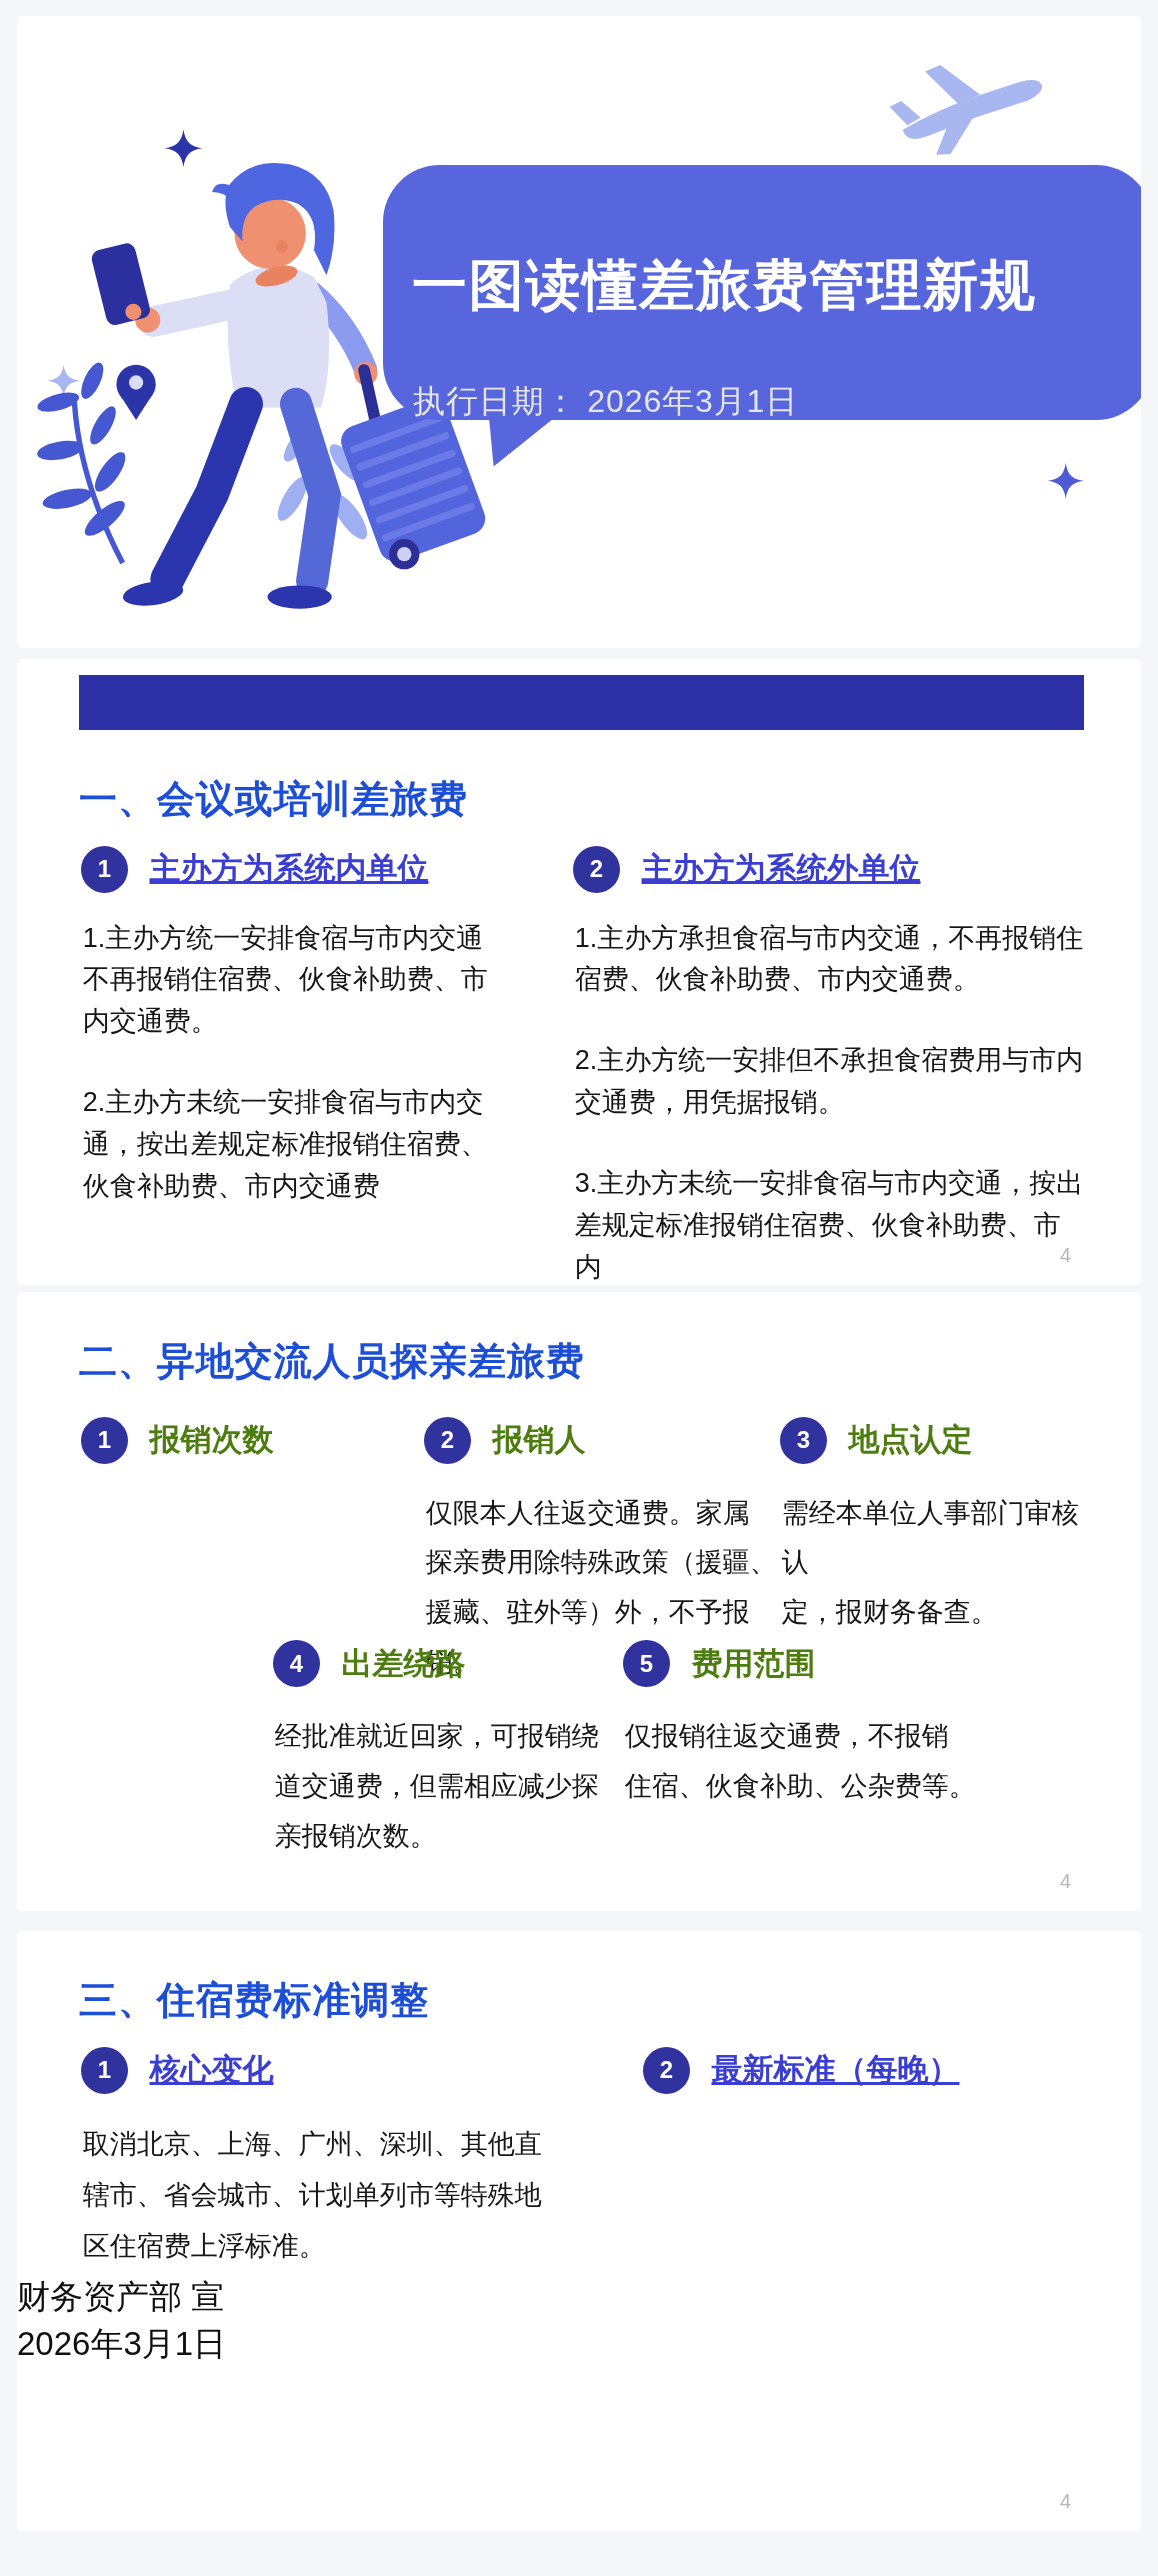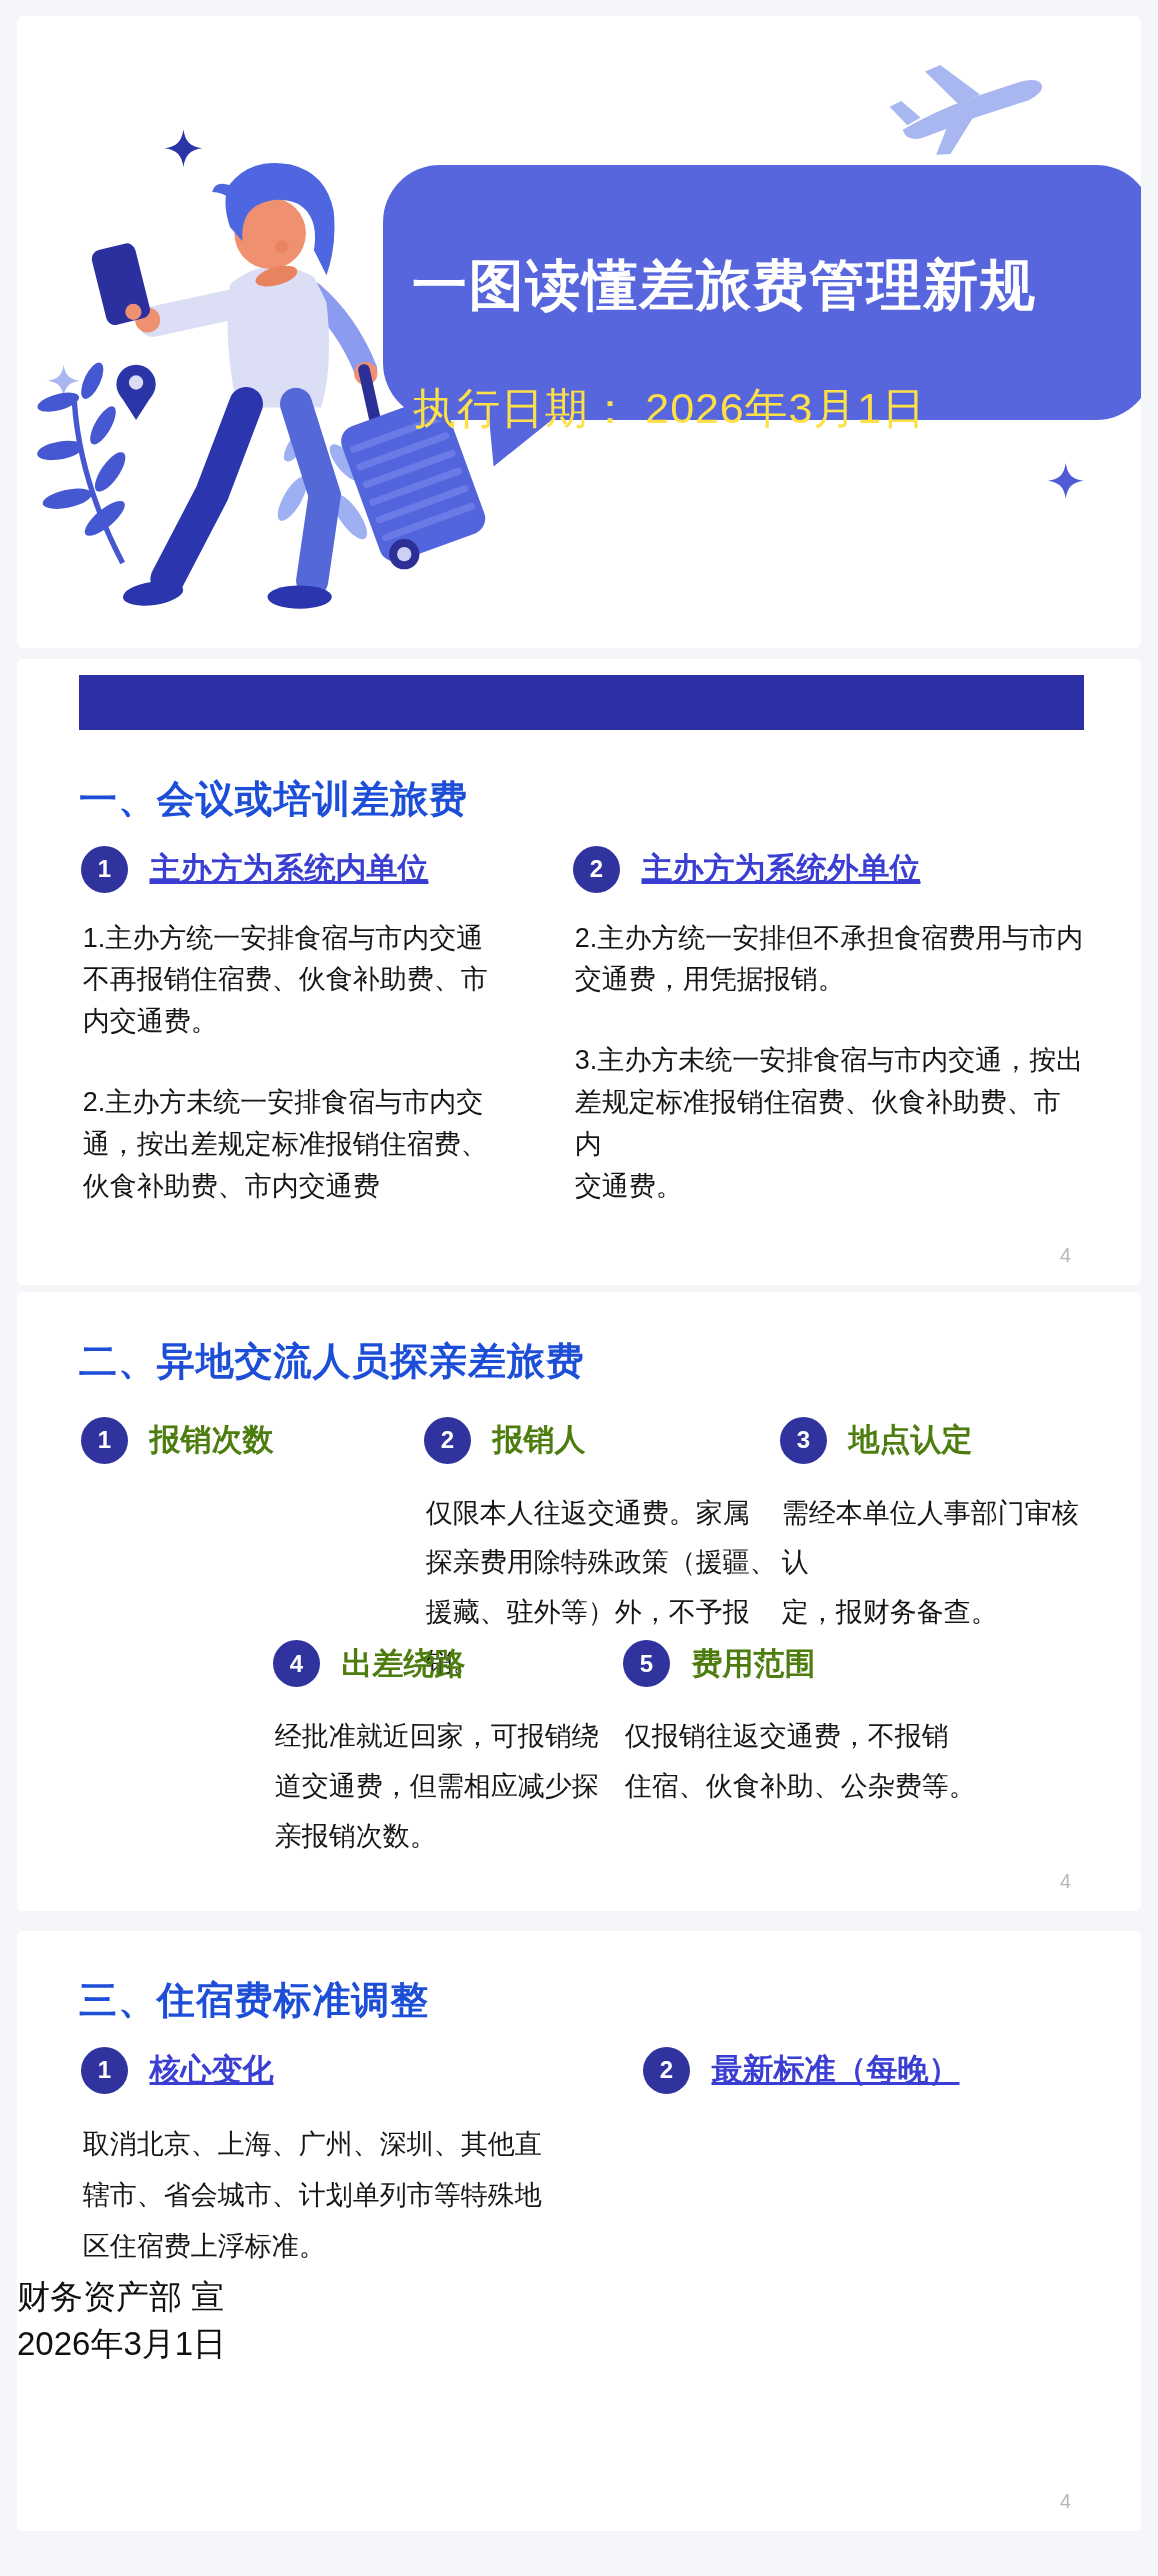--- a/index.html
+++ b/index.html
@@ -18,21 +18,21 @@
   .bubble{
     position:absolute;left:366px;top:149px;width:770px;height:255px;
     background:#5766dc;border-radius:57px;z-index:2;
   }
   .bubble-title{
     position:absolute;left:29px;top:84px;
     font-size:55px;font-weight:bold;color:#ffffff;letter-spacing:1.8px;white-space:nowrap;
   }
   .bubble-date{
     position:absolute;left:30px;top:215px;
-    font-size:43px;color:#fde047;letter-spacing:0.9px;white-space:nowrap;
+    font-size:32px;color:#e5e5e5;letter-spacing:0.9px;white-space:nowrap;
   }
   
   .banner{margin:16px 57px 0 62px;height:55px;background:#2d2fa4;}
   h2{
     margin:47px 0 0 62px;font-size:38px;line-height:1.2;font-weight:bold;color:#1d4ed8;
     letter-spacing:0.9px;
   }
   .item-head{display:flex;align-items:center;gap:21.5px;}
   .numcircle{
     flex:0 0 auto;width:47px;height:47px;border-radius:50%;background:#30339e;
@@ -172,20 +172,22 @@
 内交通费。</div>
       <div class="body">2.主办方未统一安排食宿与市内交
 通，按出差规定标准报销住宿费、
 伙食补助费、市内交通费</div>
     </div>
     <div>
       <div class="item-head">
         <span class="numcircle">2</span>
         <span class="item-title blue">主办方为系统外单位</span>
       </div>
+      <div class="body">1.主办方承担食宿与市内交通，不再报销住
+宿费、伙食补助费、市内交通费。</div>
       <div class="body">2.主办方统一安排但不承担食宿费用与市内
 交通费，用凭据报销。</div>
       <div class="body">3.主办方未统一安排食宿与市内交通，按出
 差规定标准报销住宿费、伙食补助费、市内
 交通费。</div>
     </div>
   </div>
   <span class="pagenum">4</span>
 </div>
 

